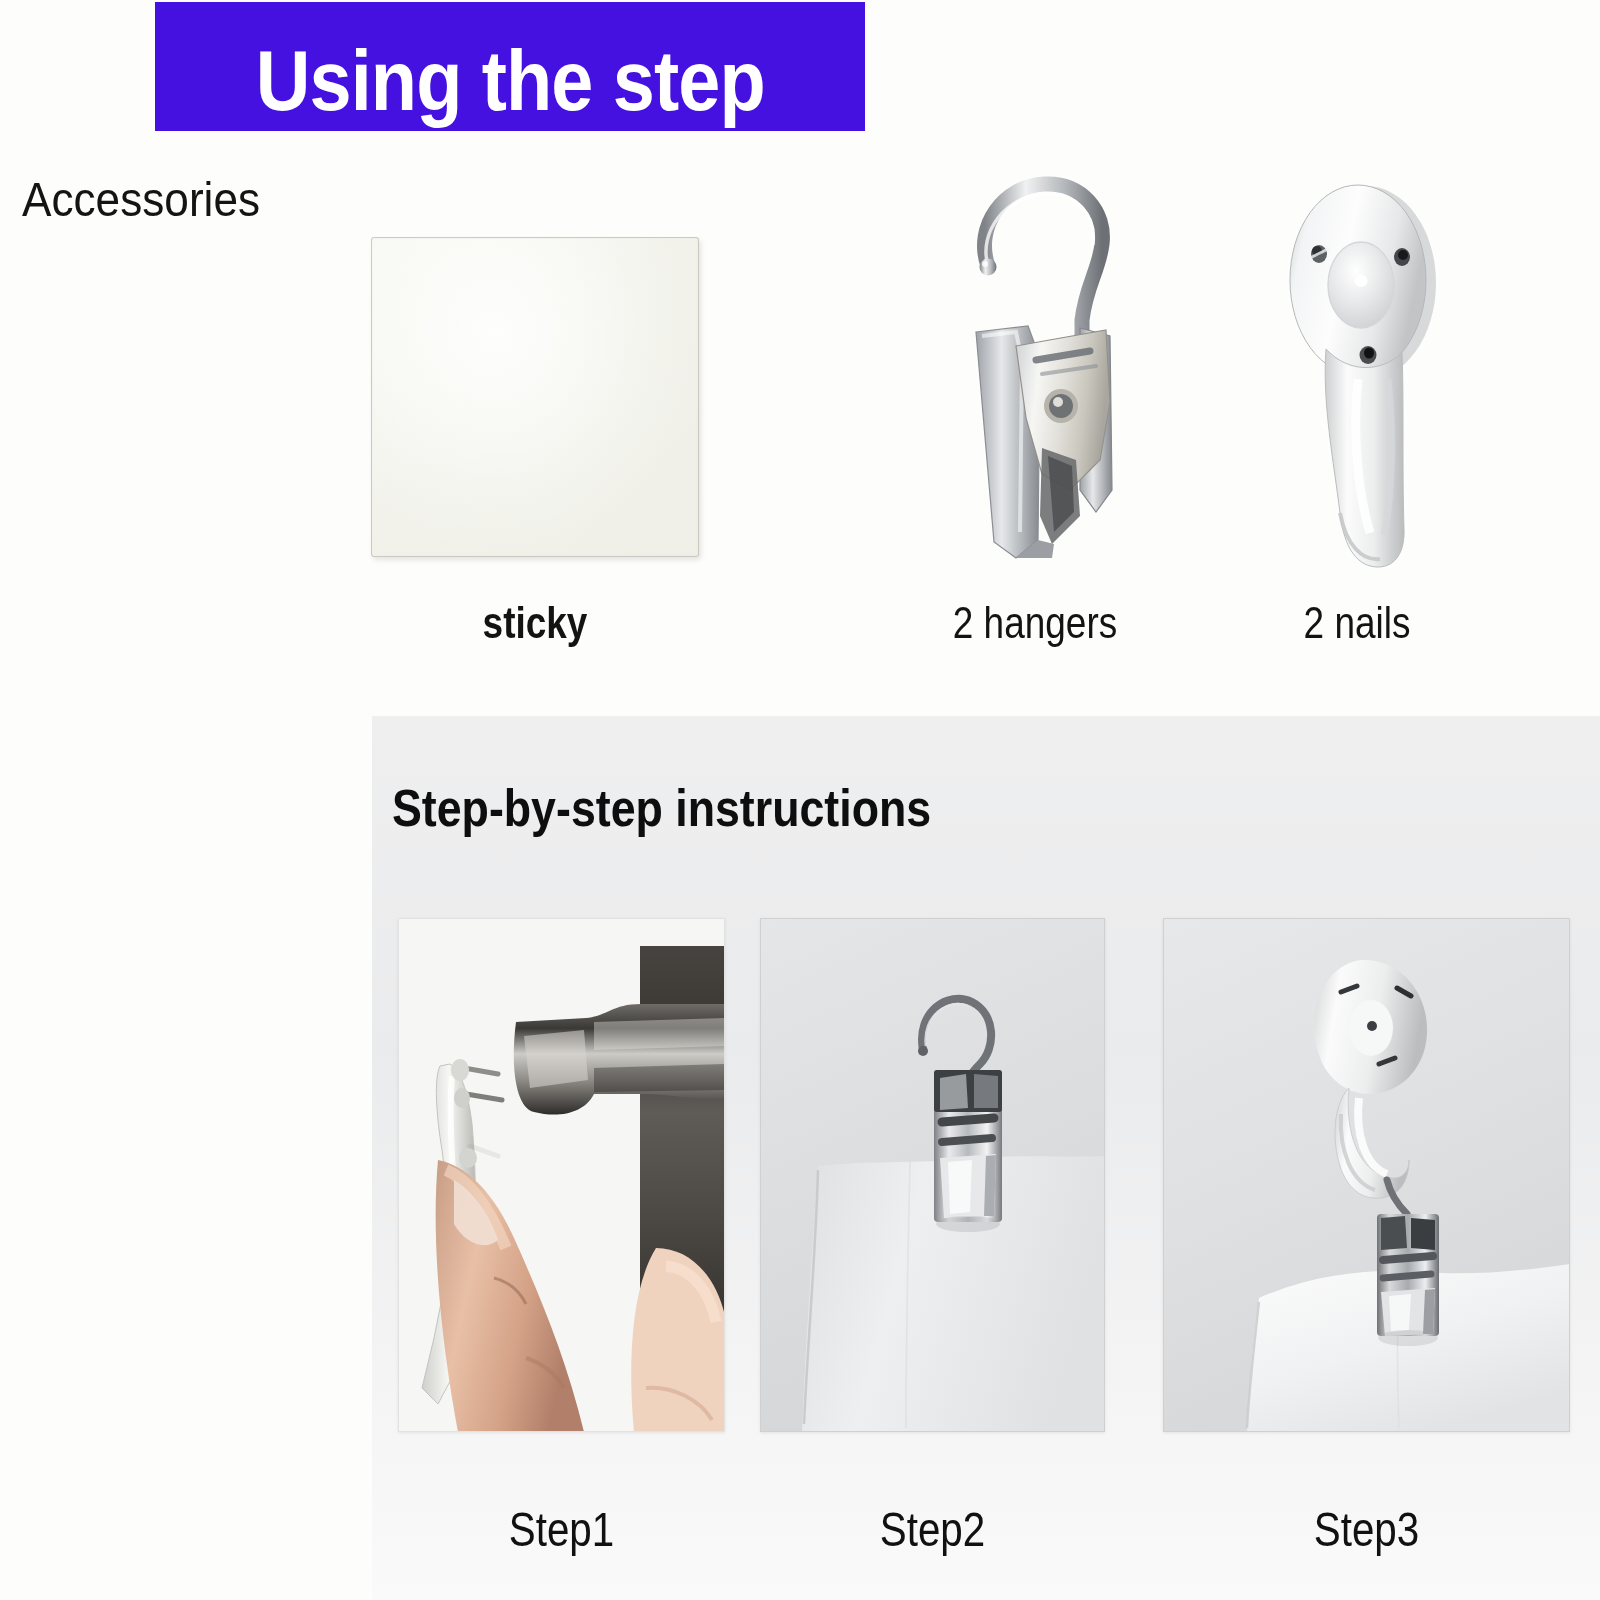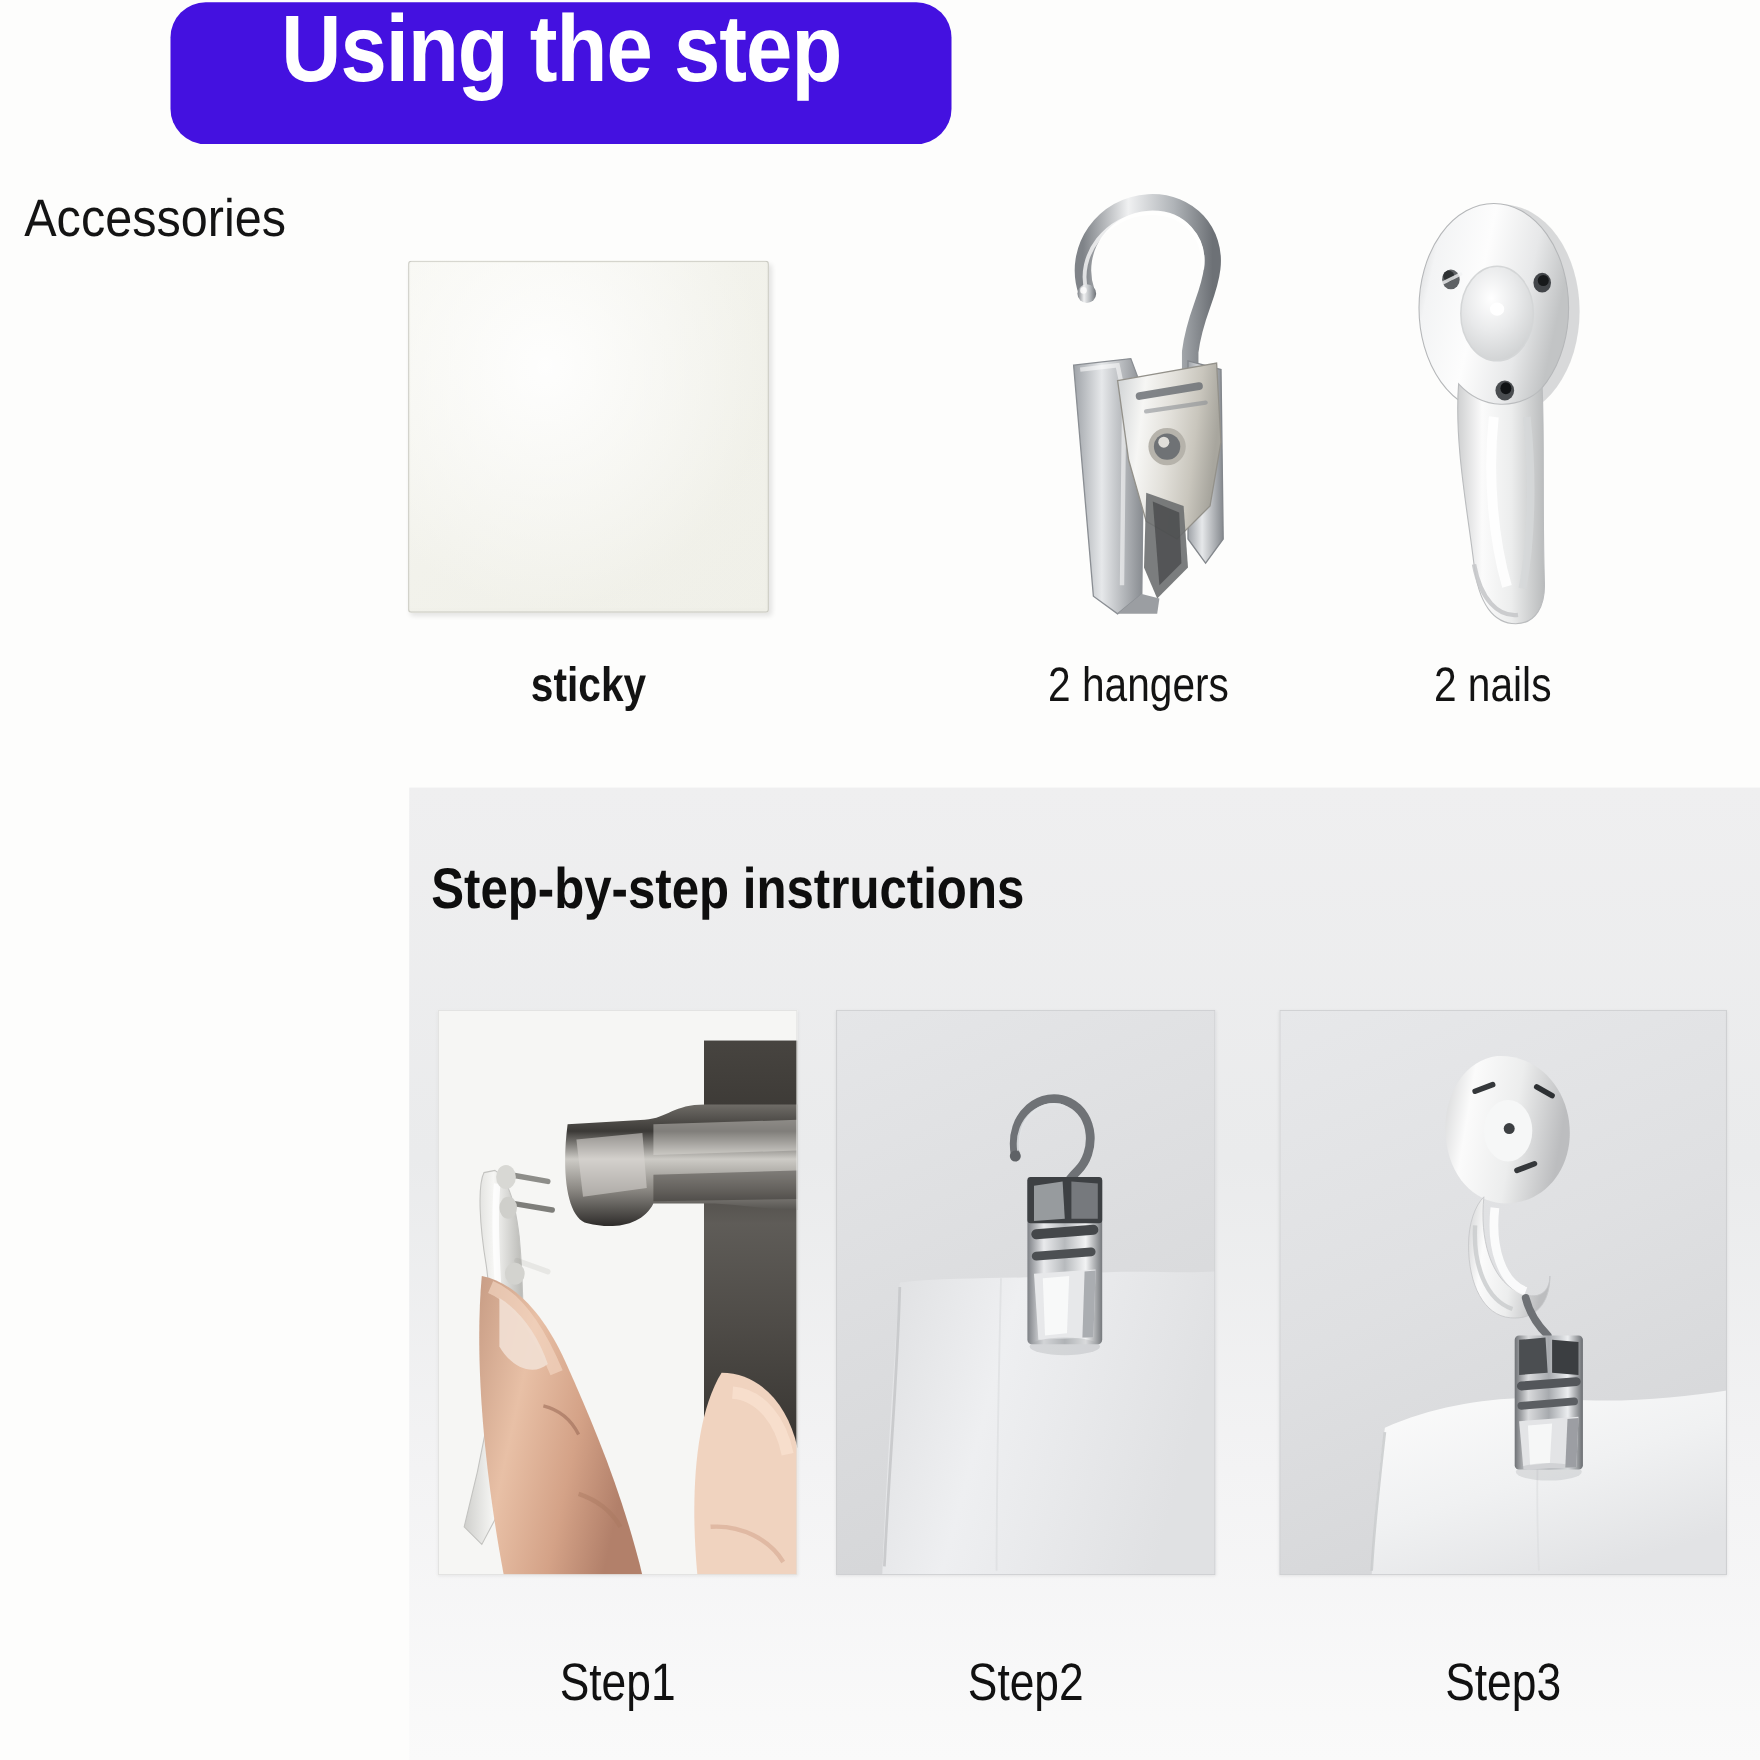--- a/index.html
+++ b/index.html
@@ -24,23 +24,22 @@
 
   
   .title-banner {
     position: absolute;
     left: 155px;
     top: 2px;
     width: 710px;
     height: 129px;
     background: #4411e0;
     display: flex;
-    align-items: flex-start;
+    align-items: flex-end;
     justify-content: center;
-    border-radius: 32px;
   }
   .title-banner .title-text {
     font-size: 86px;
     font-weight: bold;
     color: #ffffff;
     letter-spacing: -1px;
     transform: scaleX(0.88);
     transform-origin: center;
     white-space: nowrap;
     line-height: 1;

